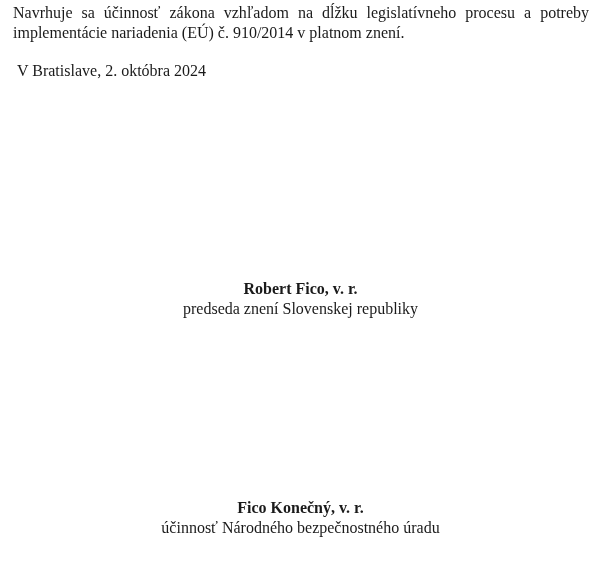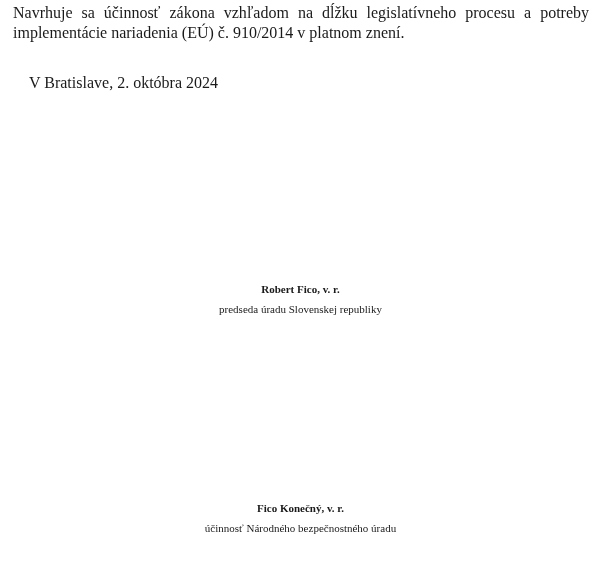--- a/index.html
+++ b/index.html
@@ -28,50 +28,50 @@
     width: 576px;
     margin: 0;
     font-size: 16px;
     line-height: 20px;
     text-align: justify;
   }
   .dateline {
     position: absolute;
     top: 57px;
     left: 13px;
-    margin: 16px;
+    margin: 4px;
     font-size: 16px;
     line-height: 20px;
   }
   .sig-block {
     position: absolute;
     left: 0;
     width: 601px;
     text-align: center;
-    font-size: 11px;
+    font-size: 16px;
     line-height: 20px;
   }
   .sig-block .sig-name {
     font-weight: bold;
   }
   #sig-0 { top: 279px; }
   #sig-1 { top: 498px; }
 </style>
 </head>
 <body style="color: rgb(26, 26, 26); background: rgb(255, 255, 255);">
 
 <div class="page">
 
   <p class="para">Navrhuje sa účinnosť zákona vzhľadom na dĺžku legislatívneho procesu a potreby implementácie nariadenia (EÚ) č. 910/2014 v platnom znení.</p>
 
   <p class="dateline">V Bratislave, 2. októbra 2024</p>
 
   <div class="sig-block" id="sig-0">
     <div class="sig-name">Robert Fico, v. r.</div>
-    <div class="sig-title">predseda úradu Slovenskej republiky</div>
+    <div class="sig-title">predseda znení Slovenskej republiky</div>
   </div>
 
   <div class="sig-block" id="sig-1">
     <div class="sig-name">Fico Konečný, v. r.</div>
     <div class="sig-title">účinnosť Národného bezpečnostného úradu</div>
   </div>
 
 </div>
 
 </body></html>

